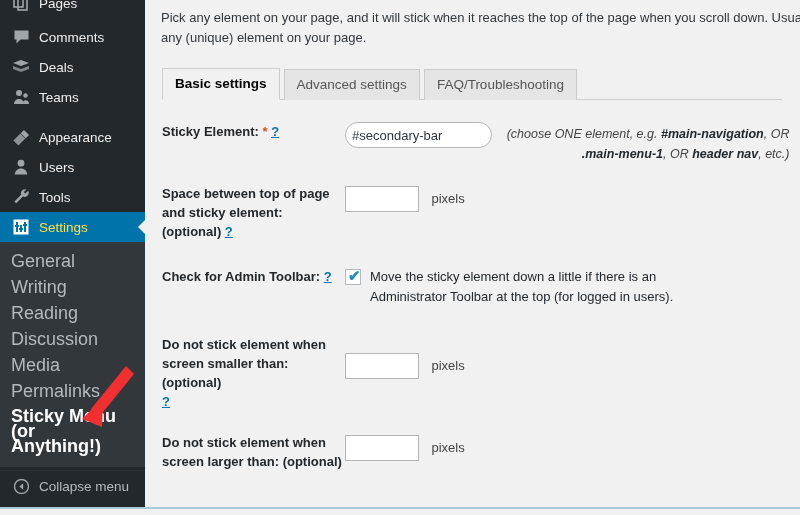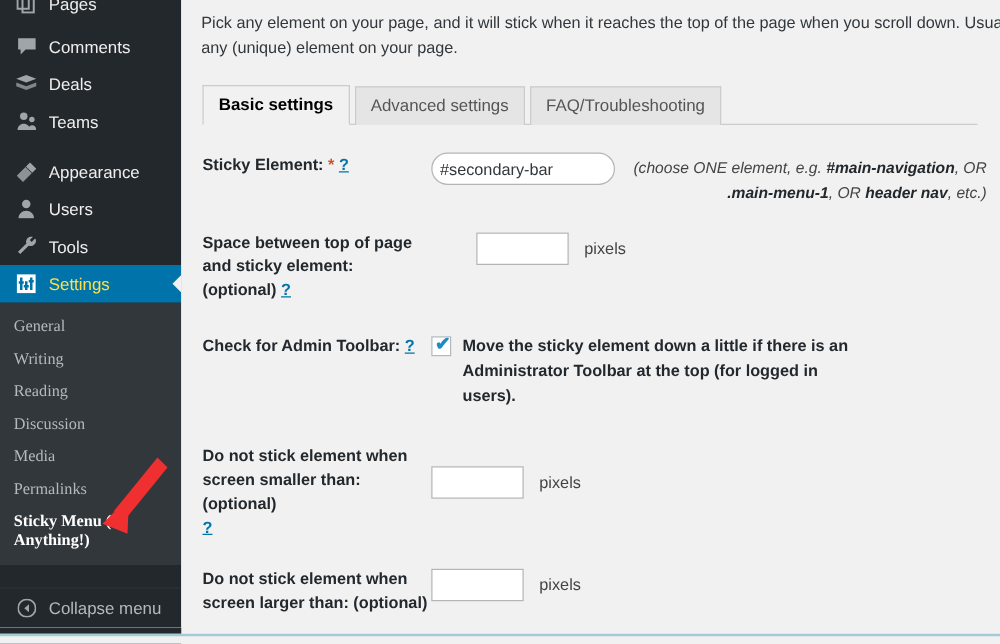--- a/index.html
+++ b/index.html
@@ -46,24 +46,23 @@
     border-right: 8px solid #f1f1f1;
   }
   .menu-sep { height: 10px; }
 
   
   #submenu { background: #32373c; padding: 6px 0 8px 0; }
   .sub-item {
     display: block;
     padding: 5px 0 5px 11px;
     color: #b4b9be;
-    font-size: 13px;
+    font-size: 18px;
     line-height: 16px;
     white-space: nowrap;
-    font-family: Liberation Serif, serif;
   }
   .sub-item.current { color: #fff; font-weight: bold; white-space: normal; width: 120px; line-height: 15px; }
 
   #collapse-wrap {
     position: absolute; left: 0; bottom: 13px; width: 145px;
     height: 32px;
     display: flex; align-items: center;
     padding-left: 11px;
     background: #23282d;
     border-top: 1px solid #2b3137;
@@ -174,21 +173,21 @@
     border: 1px solid #b4b9be;
     background: #fff;
     position: relative;
     flex: 0 0 16px;
     margin-top: 2px;
   }
   .cbox .tick {
     position: absolute; left: 2px; top: -2px;
     color: #1e8cbe; font-size: 15px; line-height: 16px; font-weight: bold;
   }
-  .cbtext { margin-left: 9px; font-size: 13px; line-height: 20px; font-weight: bold; color: #23282d; width: 320px; }
+  .cbtext { margin-left: 9px; font-size: 13px; line-height: 20px; font-weight: normal; color: #23282d; width: 320px; }
 
   
   #red-arrow { position: absolute; left: 78px; top: 363px; pointer-events: none; }
 </style>
 </head>
 <body>
 
 <div id="screen">
 
   <nav id="sidebar">
@@ -327,21 +326,21 @@
           <span class="qm">?</span>
         </div>
         <div class="fld">
           <input id="sticky-el-input" type="text" value="#secondary-bar" style="">
           <span id="hint-wrap">
             <span class="hint">(choose ONE element, e.g. </span><span class="hint"><b>#main-navigation</b></span><span class="hint">, OR </span><span class="hint"><b>.main-menu-1</b></span><span class="hint">, OR </span><span class="hint"><b>header nav</b></span><span class="hint">, etc.)</span>
           </span>
         </div>
       </div>
 
-      <div class="row" style="margin-top:16px;gap:36px;">
+      <div class="row" style="margin-top:16px;">
         <div class="lbl">
           <div>Space between top of page</div>
           <div><span>and sticky element: (optional)</span>
             <span class="qm">?</span></div>
         </div>
         <div class="fld" style="padding-top:2px;">
           <input class="num-input" type="text" value="" style="">
           <span class="pixels-lbl">pixels</span>
         </div>
       </div>

